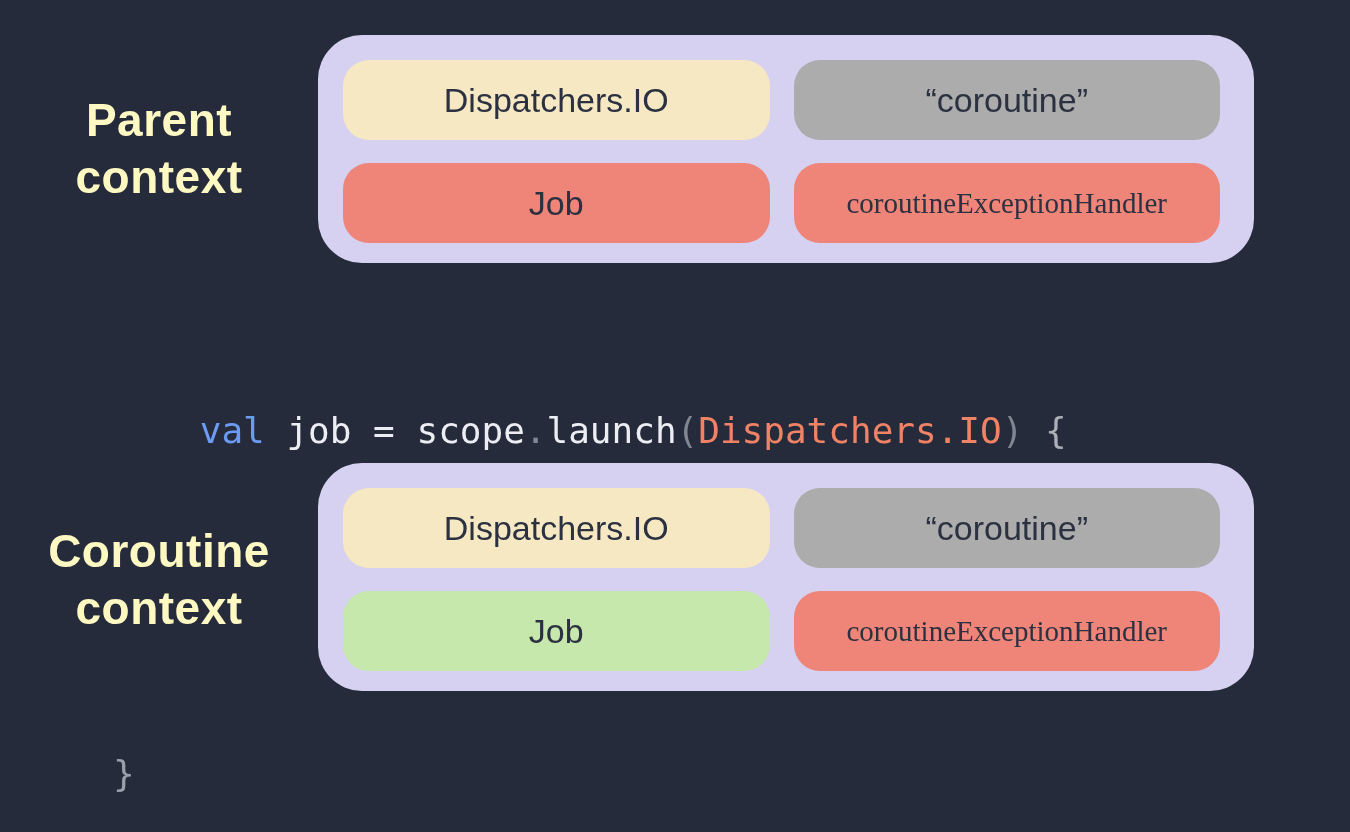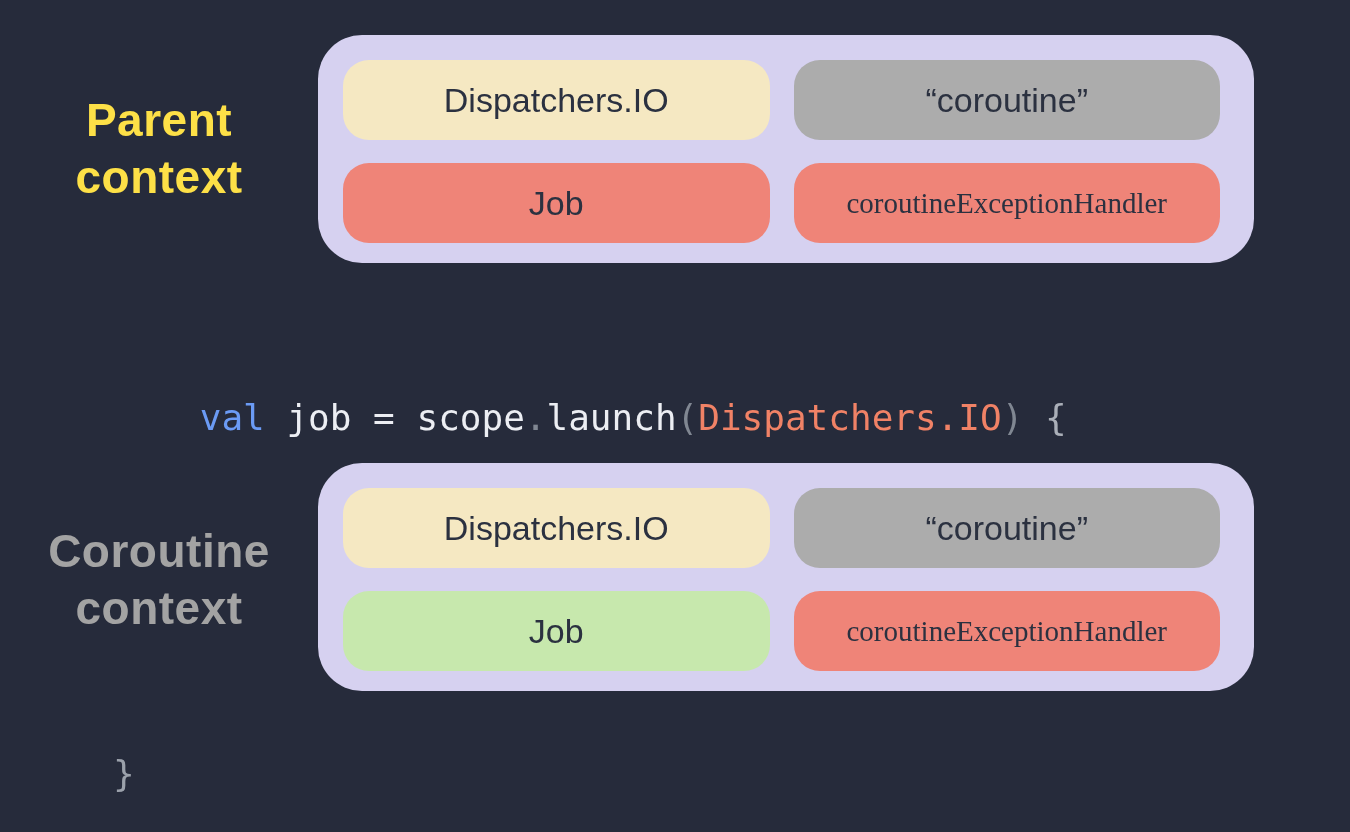--- a/index.html
+++ b/index.html
@@ -26,59 +26,59 @@
     display:grid;grid-template-columns:1fr 1fr;gap:23px 24px;
   }
   .pill{
     border-radius:26px;
     display:flex;align-items:center;justify-content:center;
     font-size:34px;font-weight:500;color:#2b3140;
     white-space:nowrap;
   }
   .pill-small{font-size:29px;font-family:Liberation Serif, serif;}
   .code-line{
-    position:absolute;left:113px;top:340px;
+    position:absolute;left:113px;top:353px;
     font-family:"DejaVu Sans Mono", monospace;
     font-size:36px;line-height:52px;white-space:pre;
   }
   .tok-keyword{color:#6b9bf5;}
   .tok-plain{color:#eceef3;}
   .tok-punct{color:#808792;}
   .tok-highlight{color:#f08266;}
   .tok-brace{color:#aaafb8;}
   .code-close{
     position:absolute;left:113px;top:748px;
     font-family:"DejaVu Sans Mono", monospace;
     font-size:36px;line-height:52px;color:#9ba1ab;
   }
 </style>
 </head>
 <body>
 
 <div class="stage" style="background-color: rgb(38, 43, 59);">
 
   <section class="row" style="top:35px">
-    <div class="ctx-label" style="color: #fde047;">
+    <div class="ctx-label" style="color: #fef9c3;">
       <div>Parent</div>
       <div>context</div>
     </div>
     <div class="ctx-box" style="background-color: rgb(214, 209, 240);">
       <div class="pill" style="background-color: rgb(245, 232, 194); color: rgb(43, 49, 64);">Dispatchers.IO</div>
       <div class="pill" style="background-color: rgb(172, 172, 172); color: rgb(43, 49, 64);">“coroutine”</div>
       <div class="pill" style="background-color: rgb(239, 132, 120); color: rgb(43, 49, 64);">Job</div>
       <div class="pill pill-small" style="background-color: rgb(239, 132, 120); color: rgb(43, 49, 64);">coroutineExceptionHandler</div>
     </div>
   </section>
 
   <div class="code-line">
     <span class="tok-keyword" style="color: rgb(107, 155, 245);">val</span><span class="tok-plain" style="color: rgb(236, 238, 243);"> job = scope</span><span class="tok-punct" style="color: rgb(128, 135, 146);">.</span><span class="tok-plain" style="color: rgb(236, 238, 243);">launch</span><span class="tok-punct" style="color: rgb(128, 135, 146);">(</span><span class="tok-highlight" style="color: rgb(240, 130, 102);">Dispatchers.IO</span><span class="tok-punct" style="color: rgb(128, 135, 146);">)</span><span class="tok-brace" style="color: rgb(170, 175, 184);"> {</span>
   </div>
 
   <section class="row" style="top:463px">
-    <div class="ctx-label" style="color: #a3a3a3; margin-top: 6px;">
+    <div class="ctx-label" style="color: #fef9c3; margin-top: 6px;">
       <div>Coroutine</div>
       <div>context</div>
     </div>
     <div class="ctx-box" style="background-color: rgb(214, 209, 240);">
       <div class="pill" style="background-color: rgb(245, 232, 194); color: rgb(43, 49, 64);">Dispatchers.IO</div>
       <div class="pill" style="background-color: rgb(172, 172, 172); color: rgb(43, 49, 64);">“coroutine”</div>
       <div class="pill" style="background-color: rgb(199, 232, 173); color: rgb(43, 49, 64);">Job</div>
       <div class="pill pill-small" style="background-color: rgb(239, 132, 120); color: rgb(43, 49, 64);">coroutineExceptionHandler</div>
     </div>
   </section>

